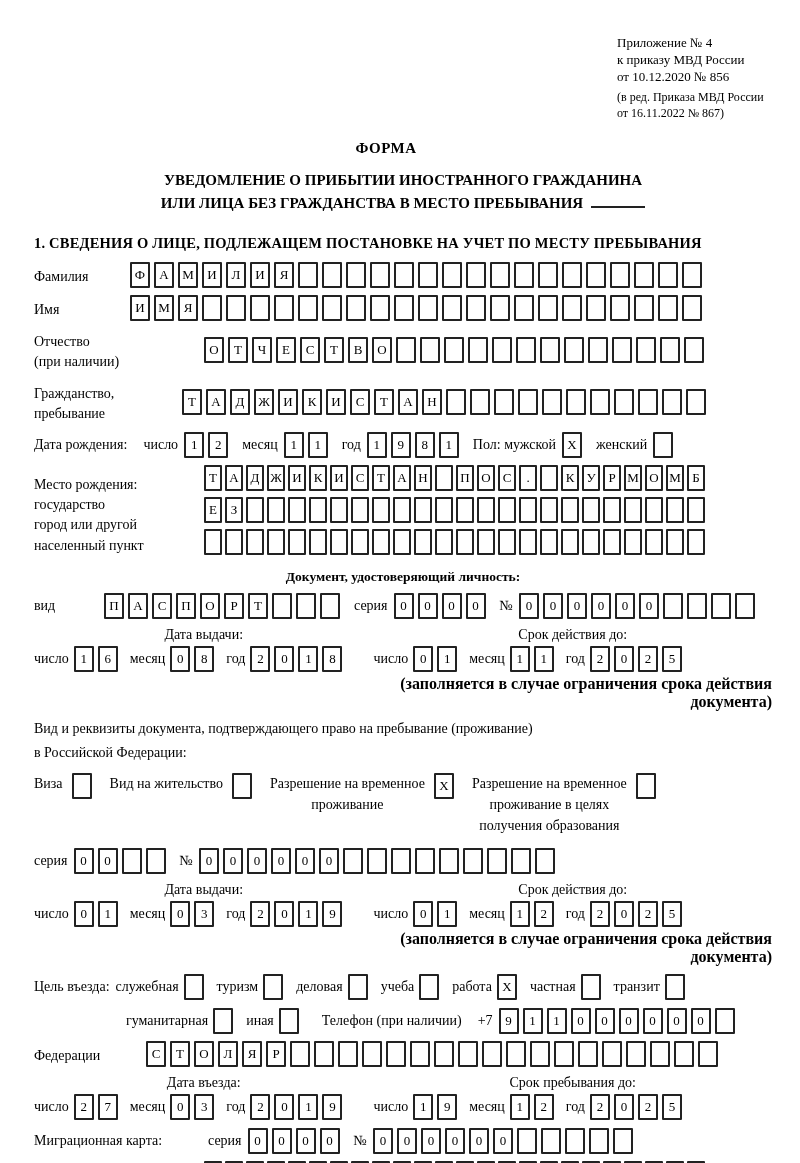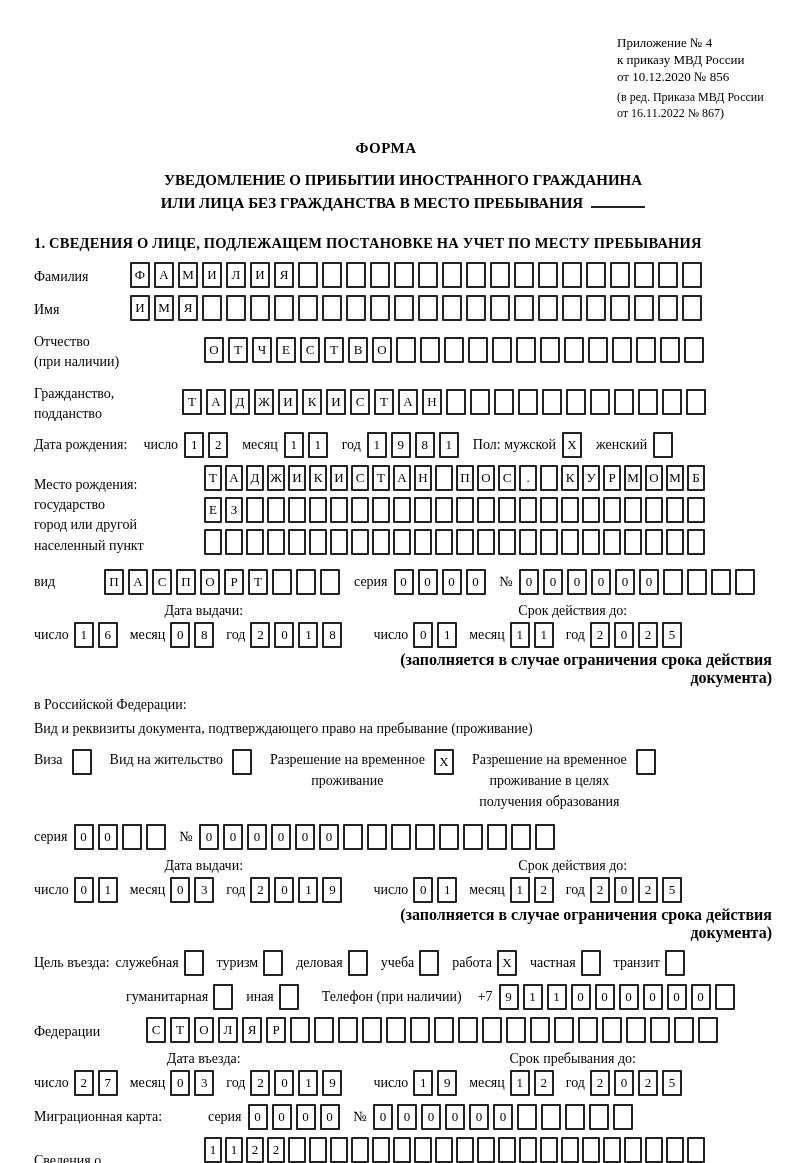--- a/index.html
+++ b/index.html
@@ -164,21 +164,21 @@
         <span class="cell"></span>
         <span class="cell"></span>
         <span class="cell"></span>
         <span class="cell"></span>
       </span>
   </div>
 
   <div class="frow">
     <div class="flabel w148 lbl-lines">
       <span>Гражданство,</span>
-      <span>подданство</span>
+      <span>пребывание</span>
     </div>
     <span class="cells">
         <span class="cell">Т</span>
         <span class="cell">А</span>
         <span class="cell">Д</span>
         <span class="cell">Ж</span>
         <span class="cell">И</span>
         <span class="cell">К</span>
         <span class="cell">И</span>
         <span class="cell">С</span>
@@ -310,20 +310,21 @@
           <span class="cell"></span>
           <span class="cell"></span>
           <span class="cell"></span>
           <span class="cell"></span>
           <span class="cell"></span>
           <span class="cell"></span>
         </span>
     </div>
   </div>
 
+  <div class="doc-heading">Документ, удостоверяющий личность:</div>
   <div class="inline-row">
     <span class="t" style="width:64px;">вид</span>
     <span class="cells">
         <span class="cell">П</span>
         <span class="cell">А</span>
         <span class="cell">С</span>
         <span class="cell">П</span>
         <span class="cell">О</span>
         <span class="cell">Р</span>
         <span class="cell">Т</span>
@@ -395,22 +396,22 @@
             <span class="cell">0</span>
             <span class="cell">2</span>
             <span class="cell">5</span>
           </span>
       </div>
       <div class="note">(заполняется в случае ограничения срока действия документа)</div>
     </div>
   </div>
 
   <div style="margin-top:6px;line-height:1.7;">
+    <span style="display:block;">Вид и реквизиты документа, подтверждающего право на пребывание (проживание)</span>
     <span style="display:block;">в Российской Федерации:</span>
-    <span style="display:block;">Вид и реквизиты документа, подтверждающего право на пребывание (проживание)</span>
   </div>
 
   <div class="res-opts">
     <div class="res-opt">
       <div class="res-lines">
         <span>Виза</span>
       </div>
       <span class="cells">
           <span class="cell"></span>
         </span>

